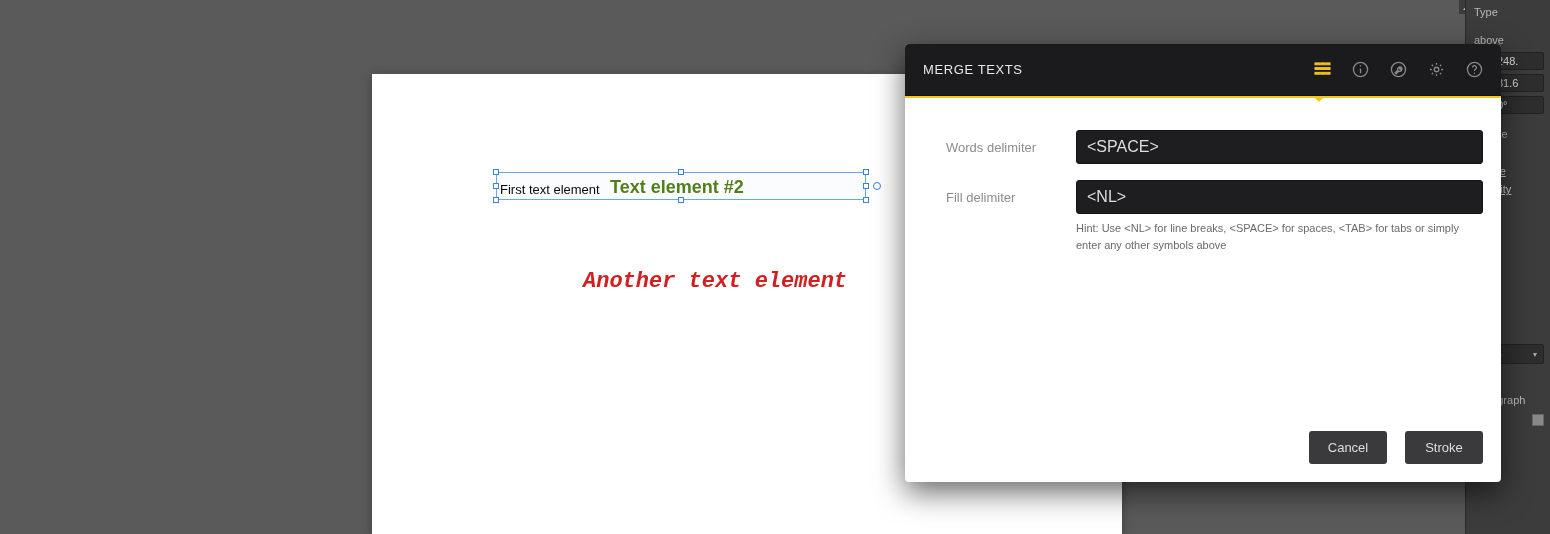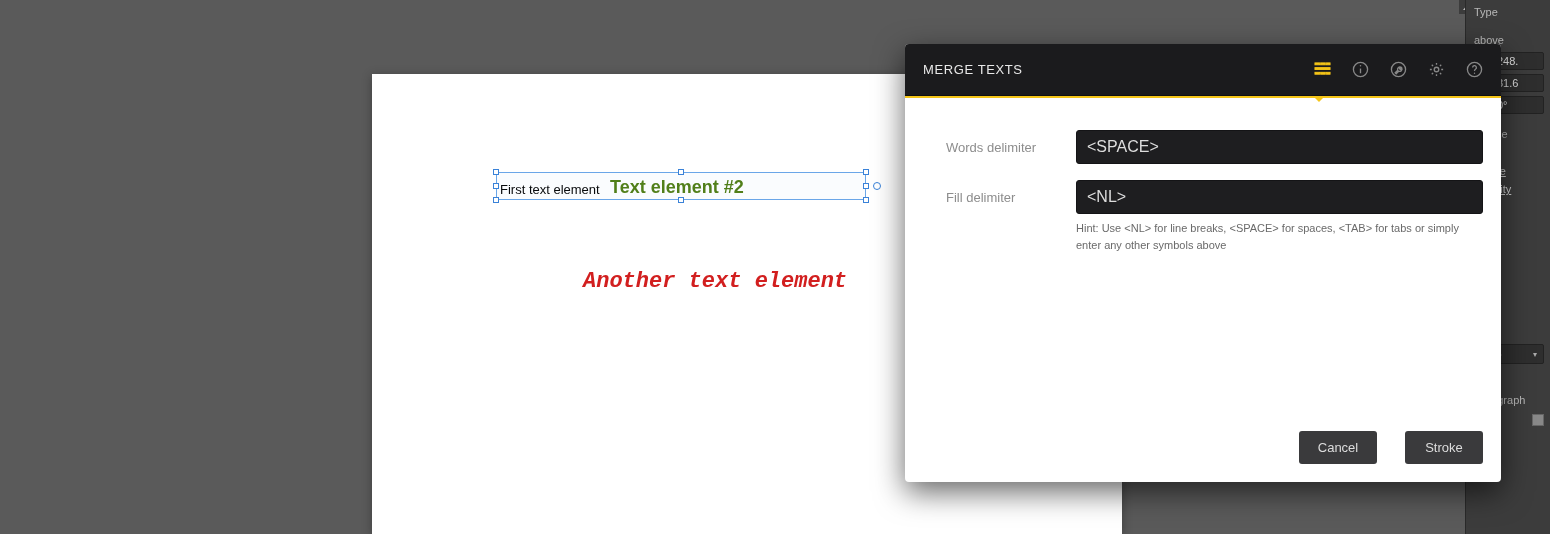--- a/index.html
+++ b/index.html
@@ -48,21 +48,21 @@
   .dlg-accent-bar { height:2px; background:#f5c518; }
   .dlg-pointer { position:absolute; top:52px; left:408px; width:0;height:0;border-left:6px solid transparent;border-right:6px solid transparent;border-top:6px solid #f5c518; }
   .dlg-body { flex:1; padding:32px 18px 0 18px;margin-left:23px; }
   .fld-row { display:flex; align-items:center; margin-bottom:16px; }
   .fld-label { width:130px; font-size:13px; color:#8d8d8d; }
   .fld-input { flex:1; background:#1e1e20; border:1px solid #141416; border-radius:3px; padding:7px 10px; color:#ddd; font-size:16px; font-family:inherit; }
   .hint { margin-left:130px; font-size:11px; color:#6a6a6a; margin-top:-10px; margin-bottom:16px; line-height:1.5; }
   .toggle-row { display:flex; align-items:center; justify-content:space-between; margin-top:8px; }
   .toggle { width:28px; height:15px; background:#555; border-radius:8px; position:relative; cursor:pointer; }
   .toggle::after { content:""; position:absolute; left:2px; top:2px; width:11px; height:11px; background:#ddd; border-radius:50%; }
-  .dlg-footer { padding:14px 18px 18px 18px; display:flex; justify-content:flex-end; gap:28px; }
+  .dlg-footer { padding:14px 18px 18px 18px; display:flex; justify-content:flex-end; gap:18px; }
   .btn { min-width:78px; padding:9px 18px; background:#3a3a3c; border:none; border-radius:3px; color:#ddd; font-size:13px; cursor:pointer; }
 </style>
 </head>
 <body>
 
 <div class="canvas-wrap">
   <div class="page">
     <span class="text1">First text element</span>
     <span class="text2">Text element #2</span>
     <span class="text3">Another text element</span>

